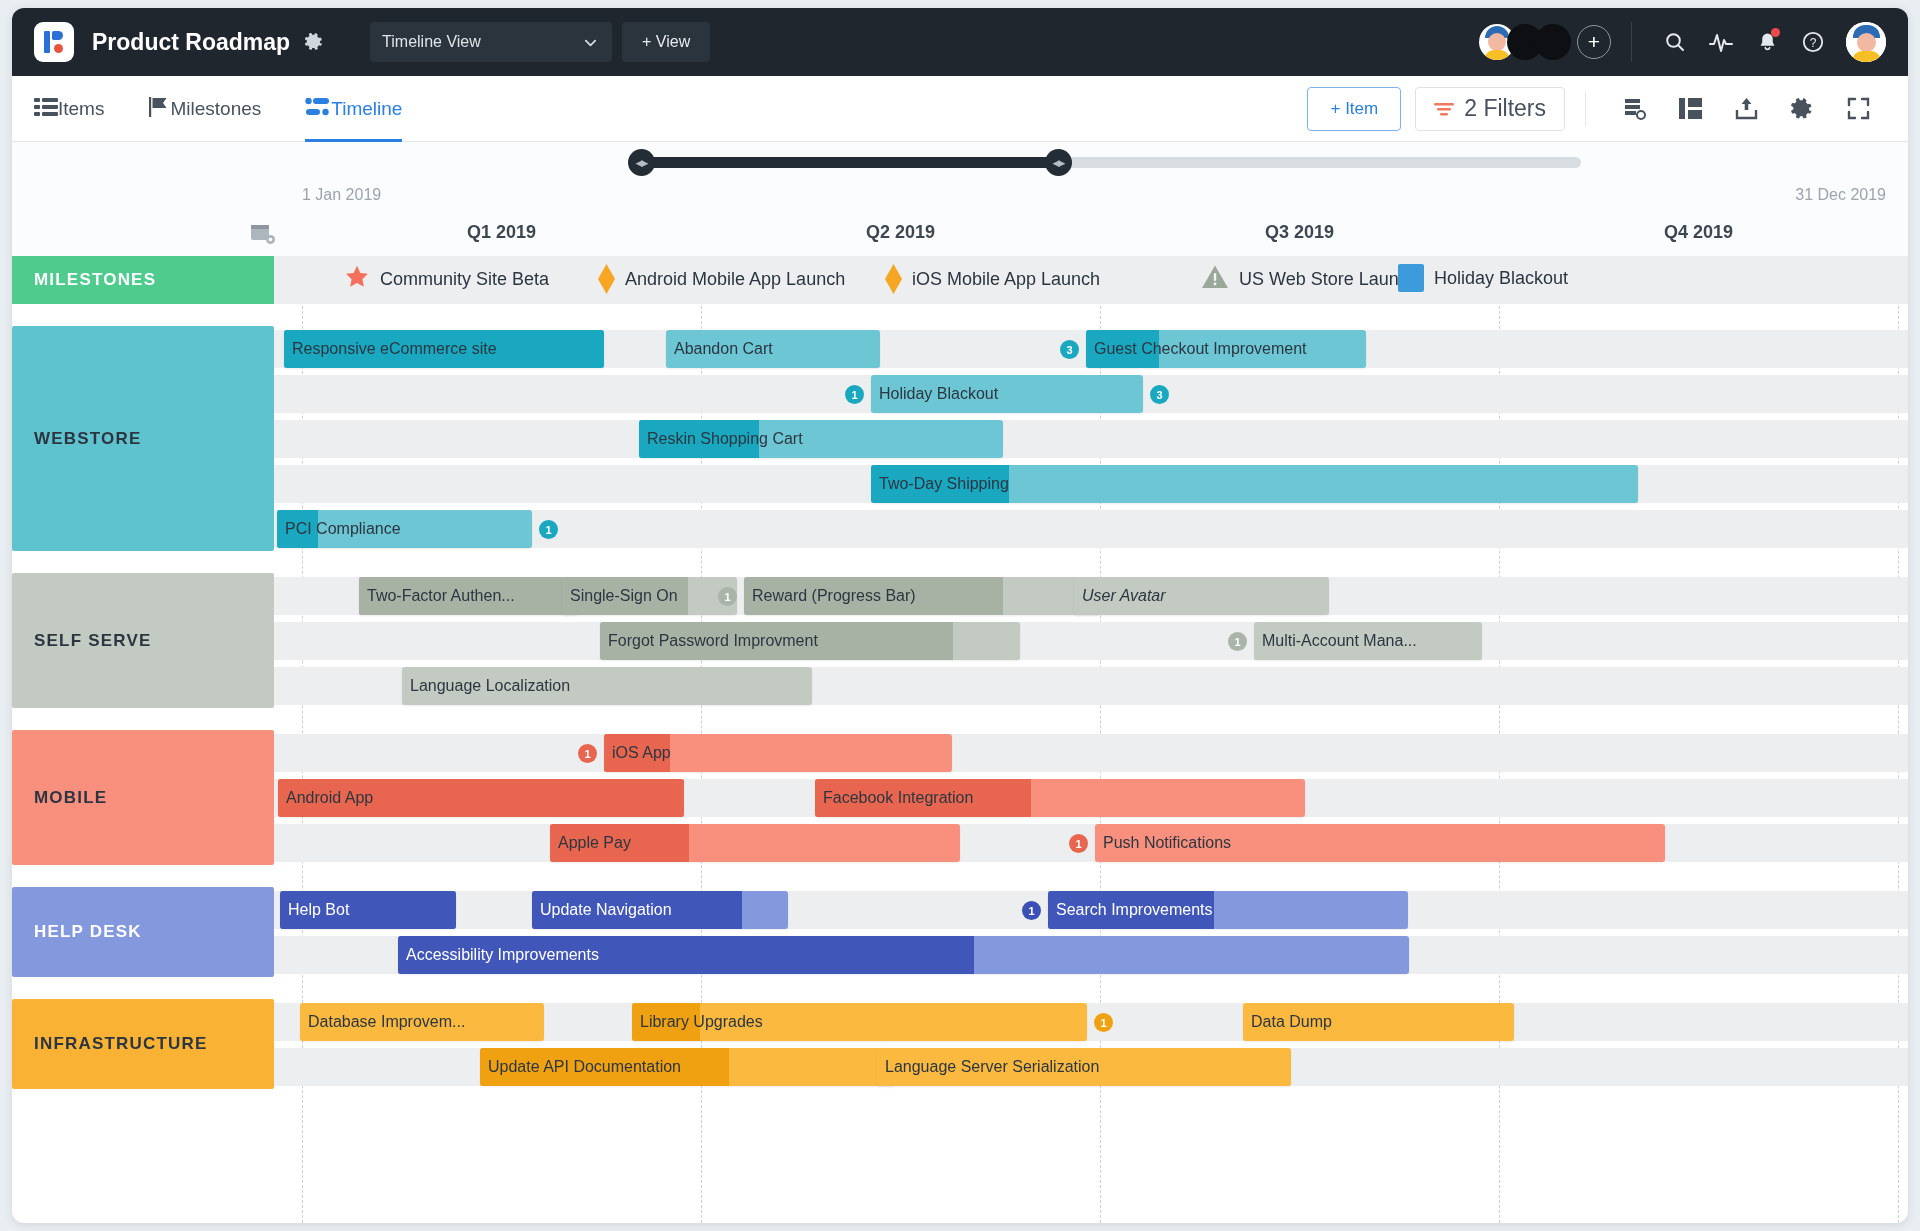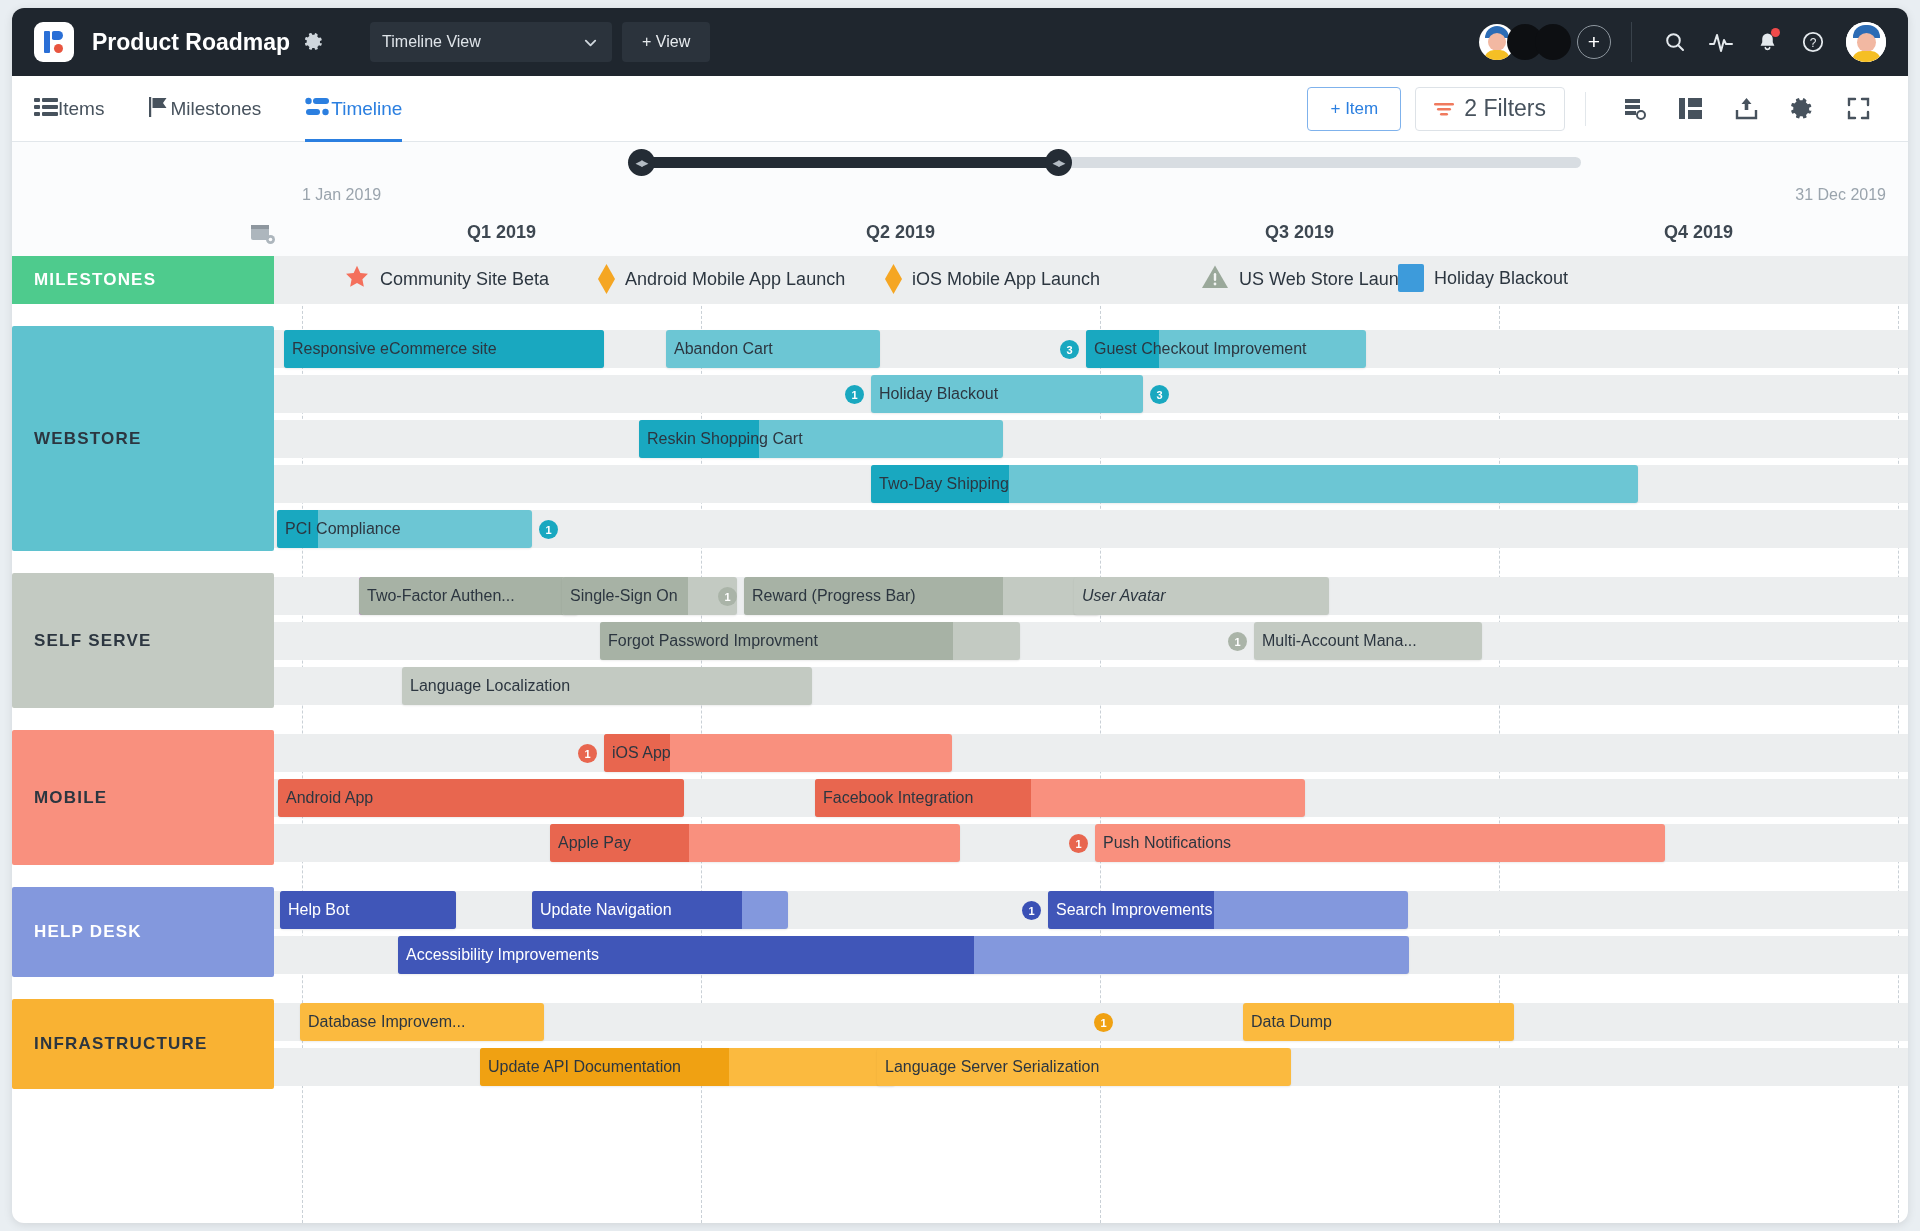--- a/index.html
+++ b/index.html
@@ -559,20 +559,24 @@
         </div>
         <div class="spacer"></div>
         <div class="section">
           <div class="sec-label" style="background: rgb(249, 178, 51); color: rgb(44, 54, 64);">INFRASTRUCTURE</div>
           <div class="sec-rows">
             <div class="trow">
               <div class="stripe"></div>
               <div class="bar" style="left: 26px; width: 244px; background: rgb(251, 186, 63);">
                 <span class="txt">Database Improvem...</span>
               </div>
+              <div class="bar" style="left: 358px; width: 455px; background: rgb(251, 186, 63);">
+                <span class="prog" style="width:68px;background:#f0a112"></span>
+                <span class="txt">Library Upgrades</span>
+              </div>
               <div class="cnt" style="background: rgb(240, 161, 18); left: 820px;">1</div>
               <div class="bar" style="left: 969px; width: 271px; background: rgb(251, 186, 63);">
                 <span class="txt">Data Dump</span>
               </div>
             </div>
             <div class="trow">
               <div class="stripe"></div>
               <div class="bar" style="left: 206px; width: 415px; background: rgb(251, 186, 63);">
                 <span class="prog" style="width:249px;background:#f0a112"></span>
                 <span class="txt">Update API Documentation</span>

